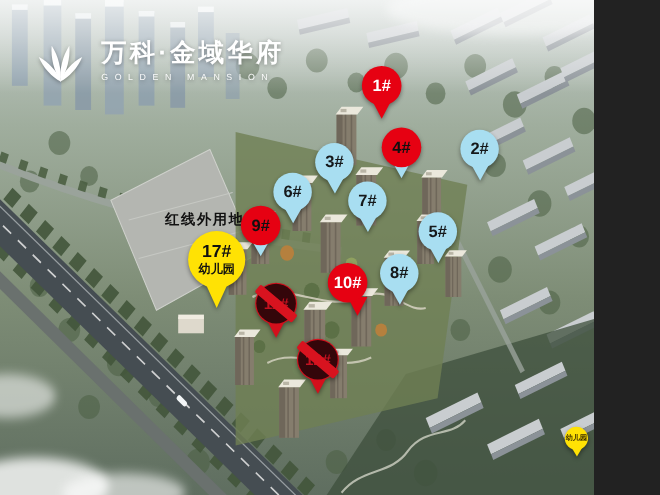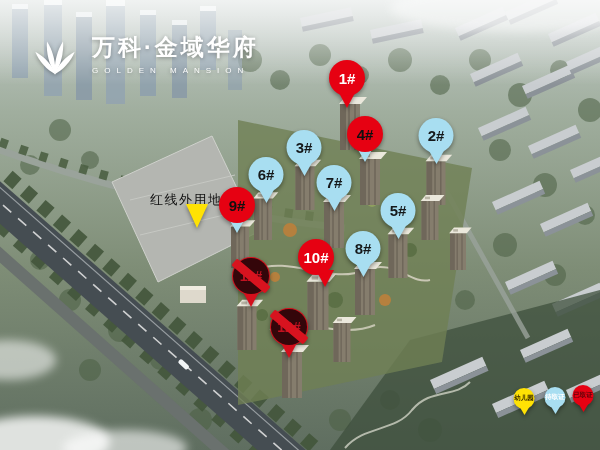--- a/index.html
+++ b/index.html
@@ -1,29 +1,29 @@
 <!DOCTYPE html>
 <html><head>
 <meta charset="utf-8">
 <style>
   html,body{margin:0;padding:0;background:#222;}
-  .stage{position:relative;width:600px;height:450px;overflow:hidden;
+  .stage{position:relative;width:540px;height:450px;overflow:hidden;
          background:#8b9a8c;font-family:"Liberation Sans",sans-serif;}
   .scene{position:absolute;left:0;top:0;width:100%;height:100%;display:block;}
 
   
   .logo{position:absolute;left:32px;top:26px;display:flex;align-items:center;gap:14px;
         color:#fff;filter:drop-shadow(0 1px 2px rgba(0,0,0,.35));z-index:6;}
   .logo svg{width:46px;height:58px;}
   .logo .tcol{display:flex;flex-direction:column;}
   .logo .title{font-size:23px;font-weight:600;letter-spacing:3px;line-height:1.1;}
   .logo .subtitle{font-size:8px;letter-spacing:6px;margin-top:5px;color:rgba(255,255,255,.95);}
 
   
-  .site-label{position:absolute;left:150px;top:191px;font-size:13px;font-weight:normal;
+  .site-label{position:absolute;left:150px;top:191px;font-size:13px;font-weight:bold;
               color:#111;letter-spacing:1.5px;z-index:4;}
 
   
   .pin{position:absolute;display:flex;flex-direction:column;align-items:center;
        transform:translateX(-50%);filter:drop-shadow(0 2px 2px rgba(0,0,0,.4));z-index:5;}
   .pin .head{border-radius:50%;display:flex;flex-direction:column;align-items:center;
              justify-content:center;font-weight:bold;position:relative;z-index:2;line-height:1;}
   .pin .tail{width:0;height:0;border-left:9px solid transparent;border-right:9px solid transparent;
              margin-top:-5px;z-index:1;}
   .pin.red .head{width:36px;height:36px;background:#e60112;color:#fff;font-size:15px;}
@@ -302,20 +302,24 @@
         </div>
         <div class="tail"></div>
       </div>
       <div class="pin blue" style="left: 398px; top: 193px;">
         <div class="head">
           <span class="lab">5#</span>
         </div>
         <div class="tail"></div>
       </div>
       <div class="pin kindergarten" style="left: 197px; top: 210px;">
+        <div class="head">
+          <span class="lab">17#</span>
+          <span class="sub">幼儿园</span>
+        </div>
         <div class="tail"></div>
       </div>
       <div class="pin blue" style="left: 363px; top: 231px;">
         <div class="head">
           <span class="lab">8#</span>
         </div>
         <div class="tail"></div>
       </div>
       <div class="pin red" style="left: 316px; top: 239px; align-items: flex-end;">
         <div class="head">

